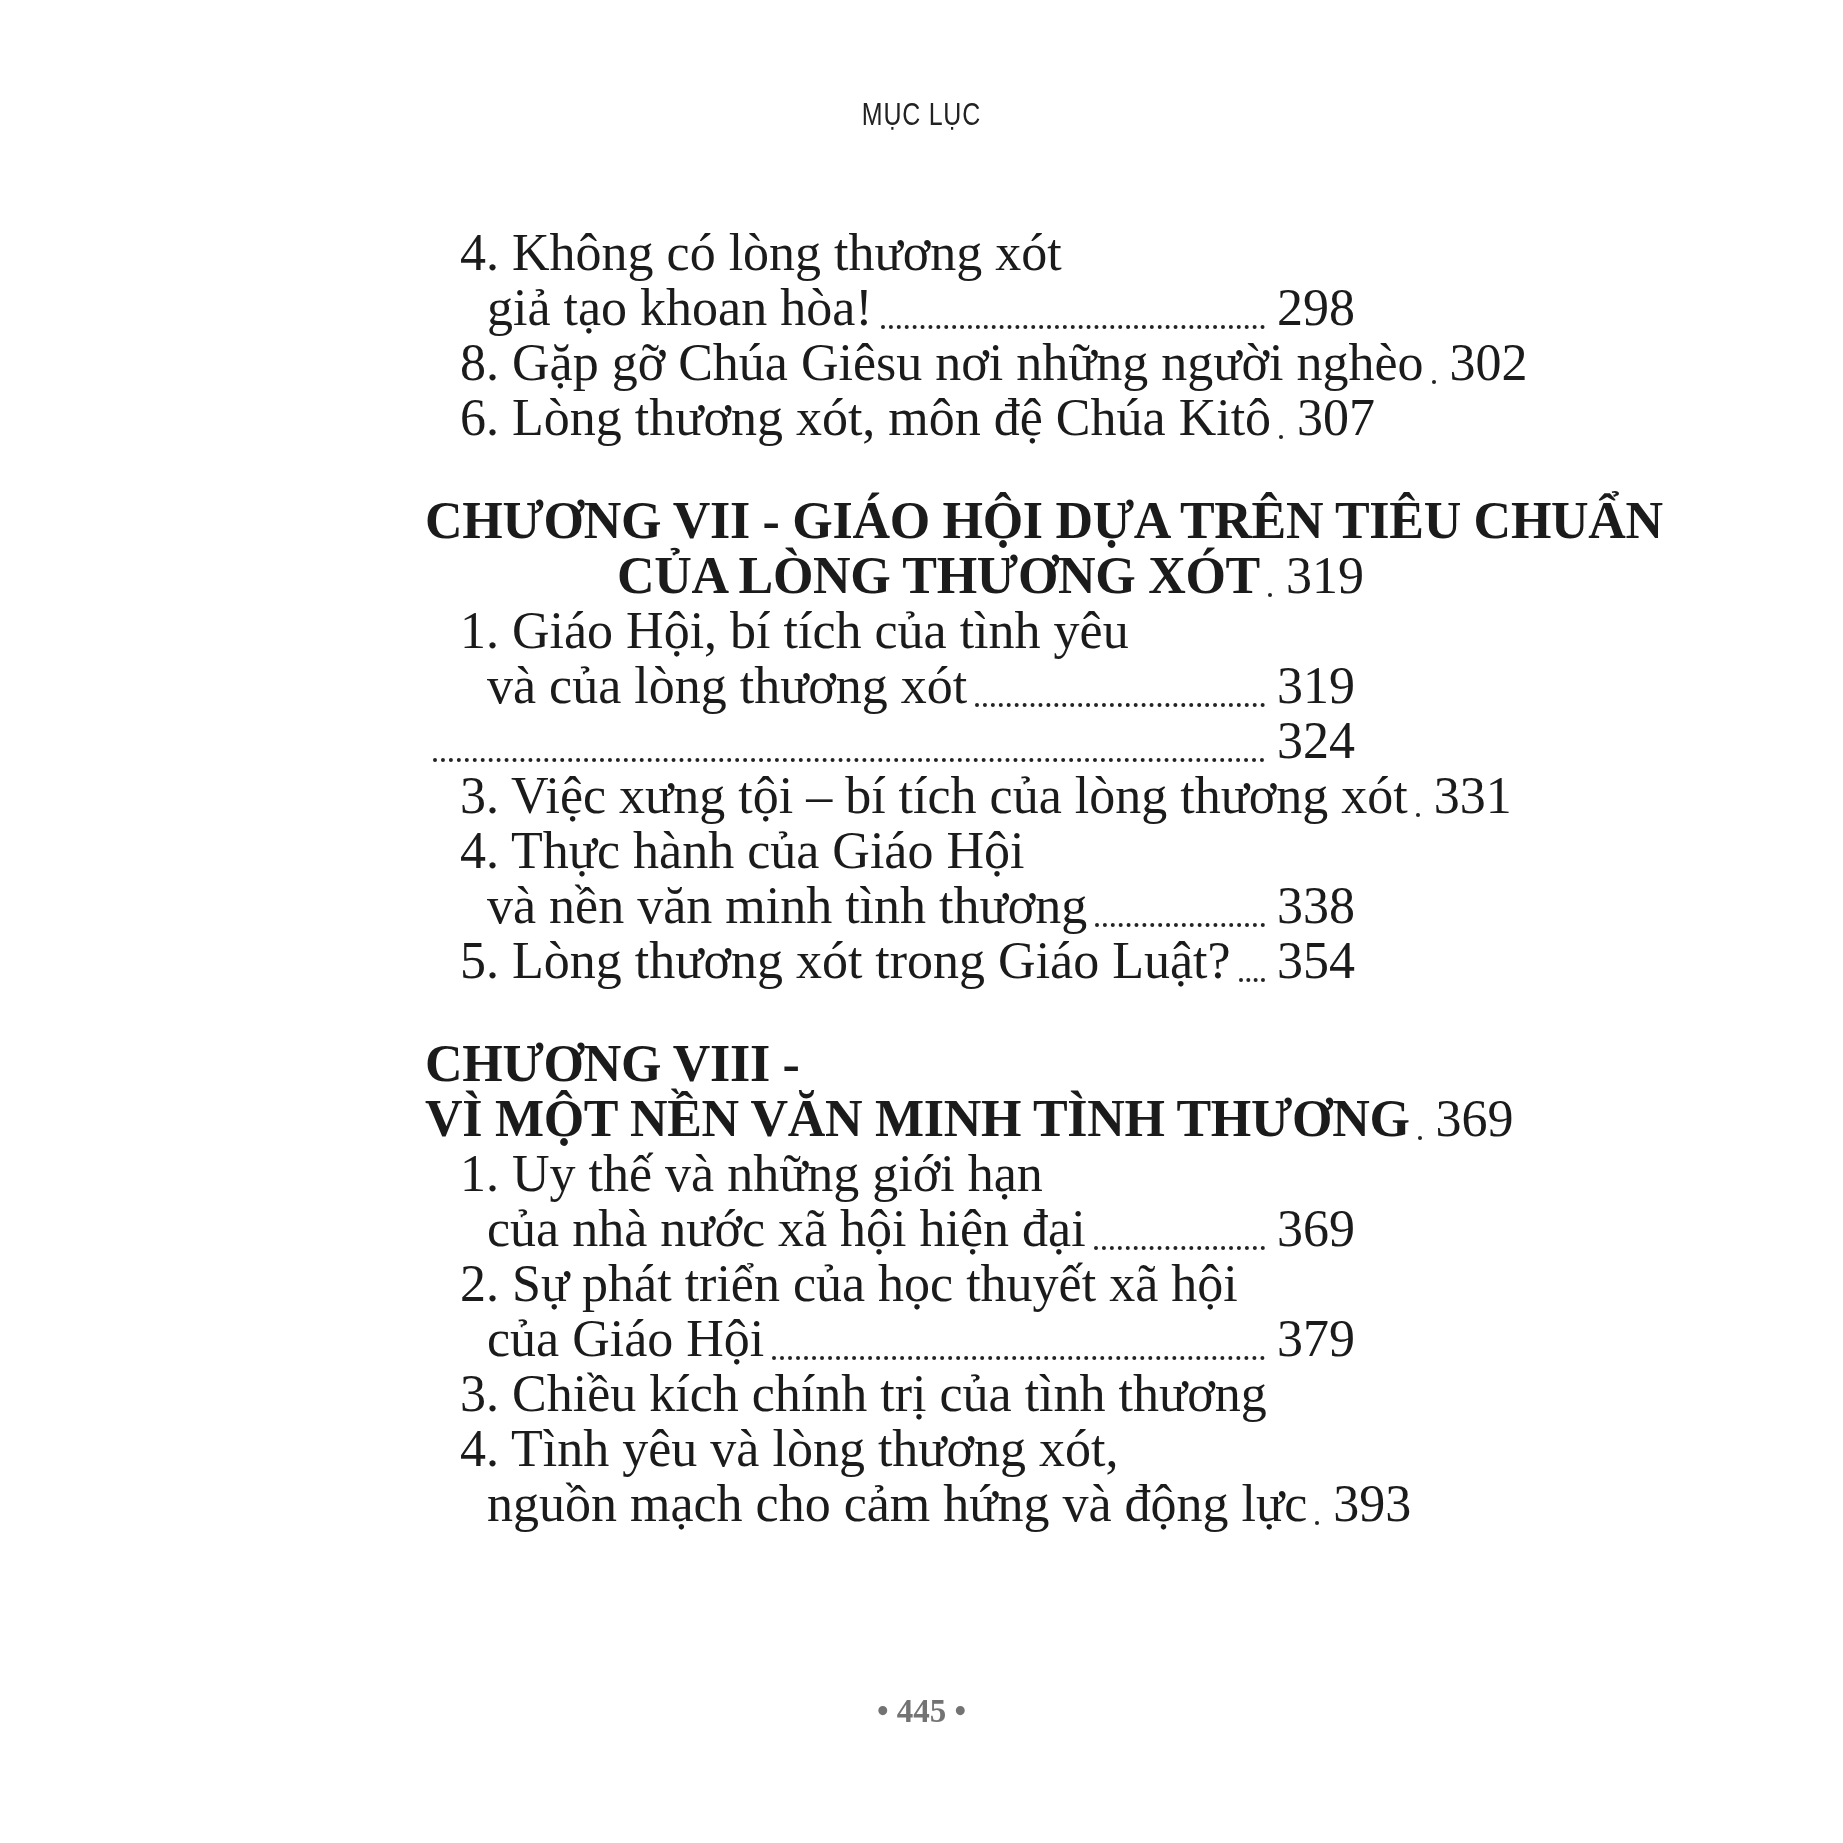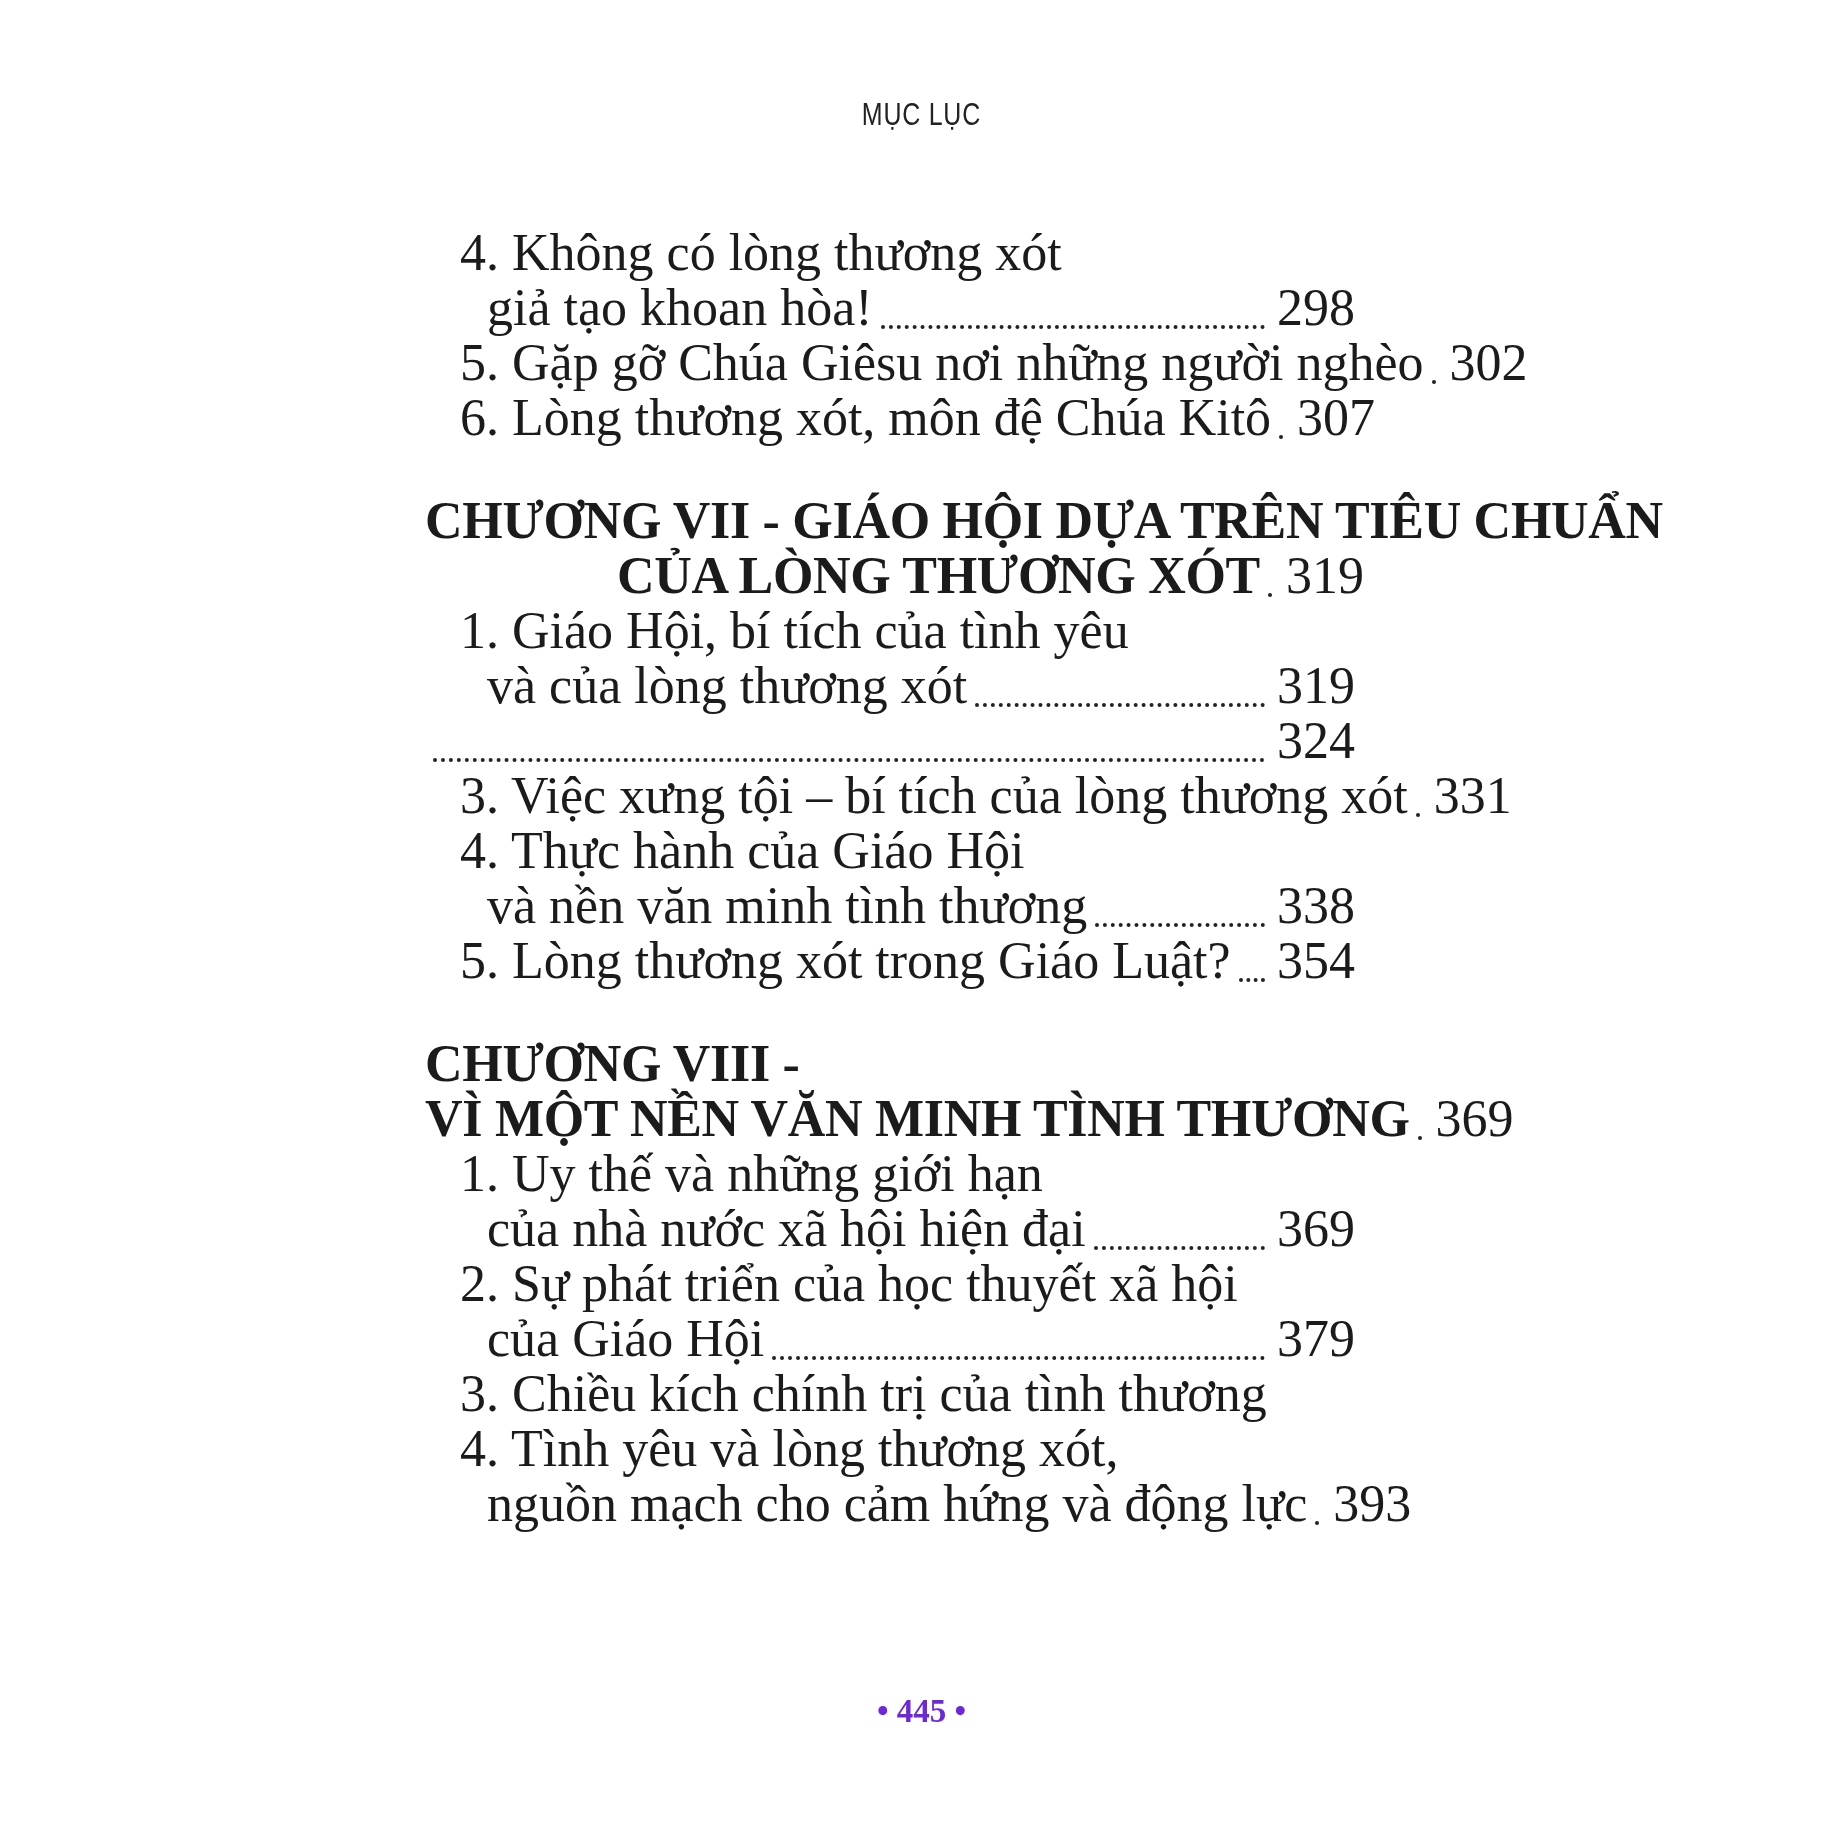--- a/index.html
+++ b/index.html
@@ -63,21 +63,21 @@
     font-weight: normal;
   }
   .spacer { flex: 1 1 auto; }
 
   .page-footer {
     position: absolute;
     top: 1693px; left: 0; width: 100%;
     text-align: center;
     font-size: 33px;
     font-weight: bold;
-    color: #6d28d9;
+    color: #737373;
   }
 </style>
 </head>
 <body>
 
 <main class="page">
 
   <header class="page-header">
     <h1 class="running-title">MỤC LỤC</h1>
   </header>
@@ -86,21 +86,21 @@
       <div class="row item">
         <span class="text">4. Không có lòng thương xót</span>
         <span class="spacer"></span>
       </div>
       <div class="row cont">
         <span class="text">giả tạo khoan hòa!</span>
         <span class="leader"></span>
         <span class="page">298</span>
       </div>
       <div class="row item">
-        <span class="text">5. Gặp gỡ Chúa Giêsu nơi những người nghèo</span>
+        <span class="text">8. Gặp gỡ Chúa Giêsu nơi những người nghèo</span>
         <span class="leader"></span>
         <span class="page">302</span>
       </div>
       <div class="row item">
         <span class="text">6. Lòng thương xót, môn đệ Chúa Kitô</span>
         <span class="leader"></span>
         <span class="page">307</span>
       </div>
       <div class="row chapter gap-before">
         <span class="text">CHƯƠNG VII - GIÁO HỘI DỰA TRÊN TIÊU CHUẨN</span>

